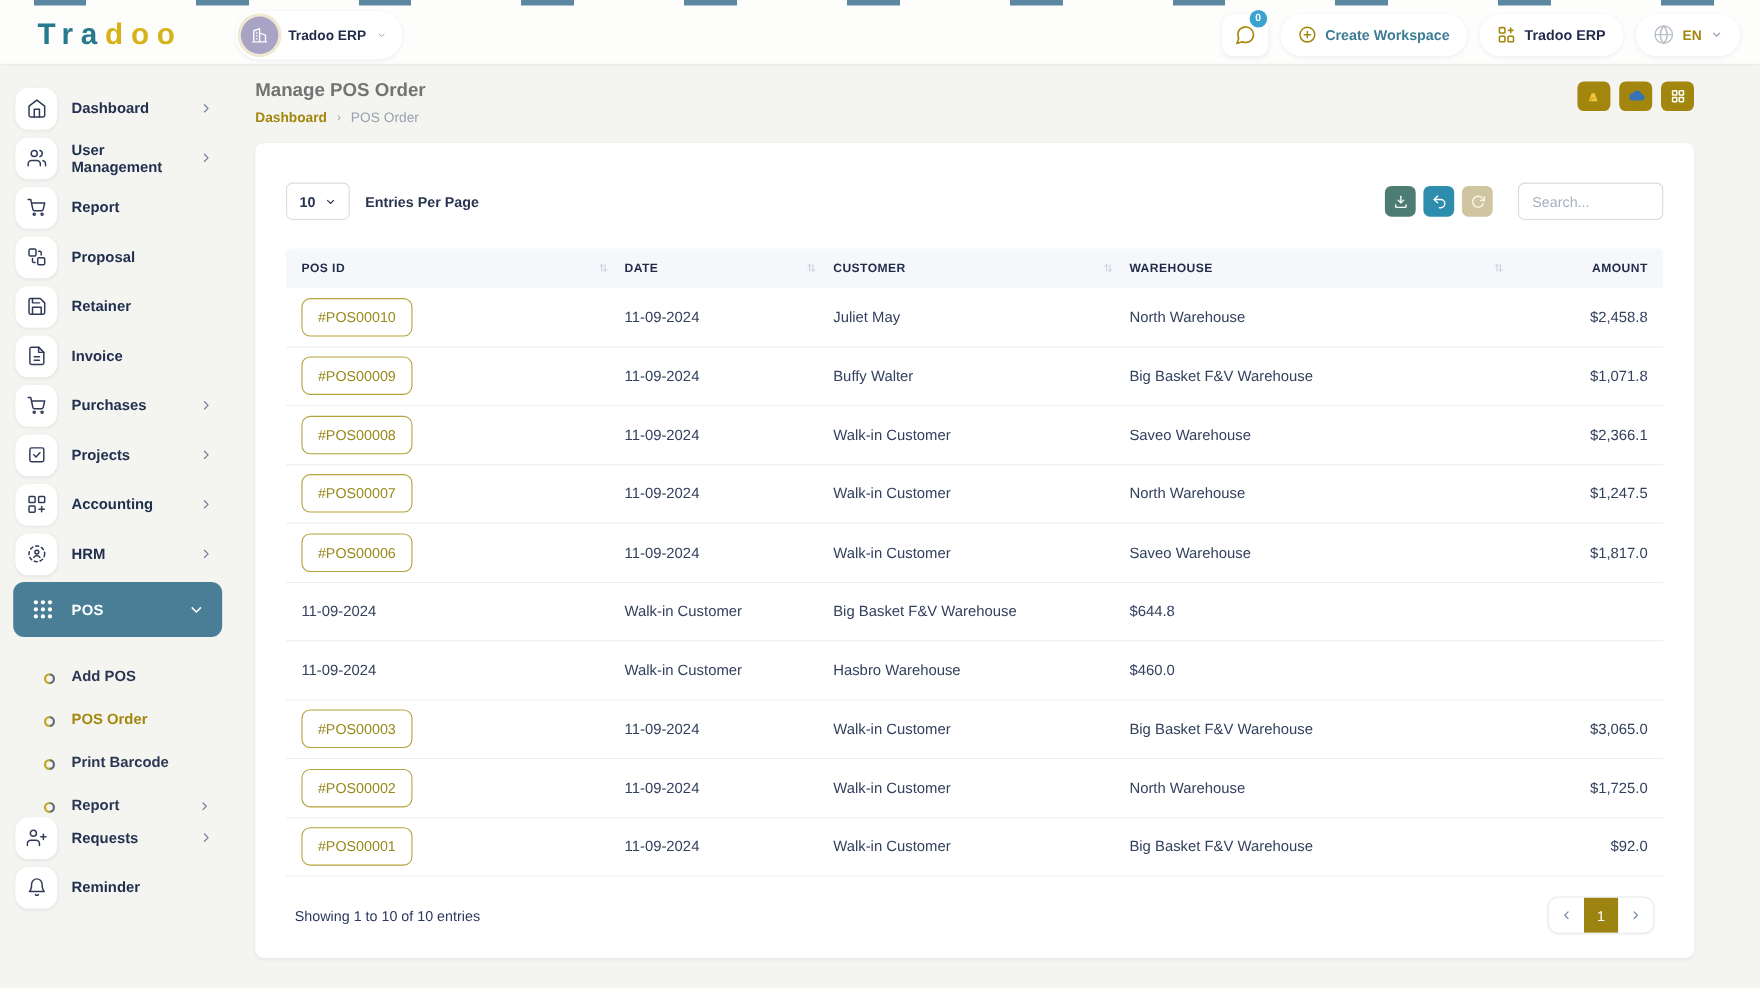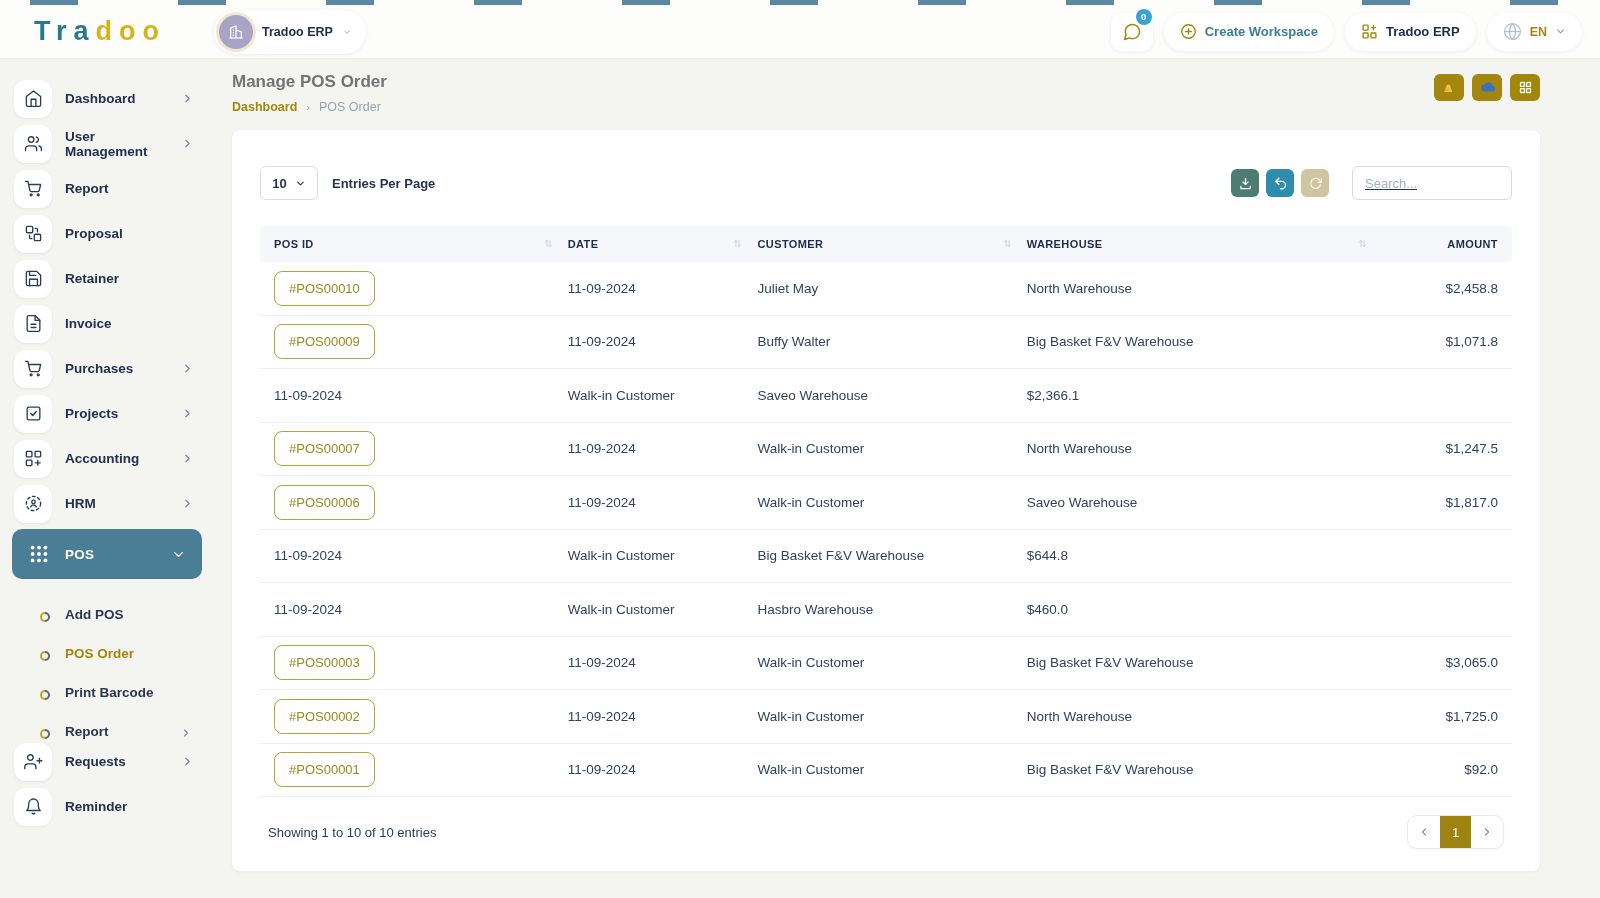--- a/index.html
+++ b/index.html
@@ -120,22 +120,22 @@
   }
   .entries-select svg{ width:11px; height:11px; stroke:#27334f; fill:none; stroke-width:2.4; stroke-linecap:round; stroke-linejoin:round; }
   .entries-label{ margin-left:14px; font-size:13px; font-weight:600; color:#27334f; }
   .controls-right{ margin-left:auto; display:flex; align-items:center; gap:7px; }
   .sq-btn{ width:28px; height:28px; border:none; border-radius:6px; display:flex; align-items:center; justify-content:center; cursor:pointer; }
   .sq-btn svg{ width:15px; height:15px; fill:none; stroke-width:2; stroke-linecap:round; stroke-linejoin:round; }
   .btn-download{ background:#4d7d72; } .btn-download svg{ stroke:#fff; }
   .btn-undo{ background:#2e8cac; } .btn-undo svg{ stroke:#fff; }
   .btn-refresh{ background:#cfc5a0; } .btn-refresh svg{ stroke:#faf5e2; }
   .search-input{
-    width:160px; height:34px; margin-left:16px; border:1px solid #d6dbe1; border-radius:6px;
-    padding:0 12px; font-size:13px; color:#27334f; font-family:inherit; outline:none; background:#fff;text-decoration:underline;
+    width:132px; height:34px; margin-left:16px; border:1px solid #d6dbe1; border-radius:6px;
+    padding:0 12px; font-size:13px; color:#27334f; font-family:inherit; outline:none; background:#fff;
   }
   .search-input::placeholder{ color:#a7b0c0; }
 
   
   .thead{ display:flex; align-items:center; height:36px; background:#f5f7fa; border-radius:4px; padding:0 14px; }
   .th{ display:flex; align-items:flex-start; font-size:11px; font-weight:bold; letter-spacing:.4px; color:#1f2b49; text-transform:uppercase; }
   .th .sort{ margin-left:auto; margin-right:14px; width:11px; height:11px; stroke:#c5cdd8; fill:none; stroke-width:1.8; stroke-linecap:round; stroke-linejoin:round; }
   .th:nth-child(1){ width:24%; }
   .th:nth-child(2){ width:15.5%; }
   .th:nth-child(3){ width:22%; }
@@ -547,20 +547,23 @@
     <div class="td">
             <span class="pos-badge">#POS00009</span>
           </div>
     <div class="td">11-09-2024</div>
     <div class="td">Buffy Walter</div>
     <div class="td">Big Basket F&amp;V Warehouse</div>
     <div class="td">$1,071.8</div>
   </div>
 
   <div class="trow">
+    <div class="td">
+            <span class="pos-badge">#POS00008</span>
+          </div>
     <div class="td">11-09-2024</div>
     <div class="td">Walk-in Customer</div>
     <div class="td">Saveo Warehouse</div>
     <div class="td">$2,366.1</div>
   </div>
 
   <div class="trow">
     <div class="td">
             <span class="pos-badge">#POS00007</span>
           </div>

